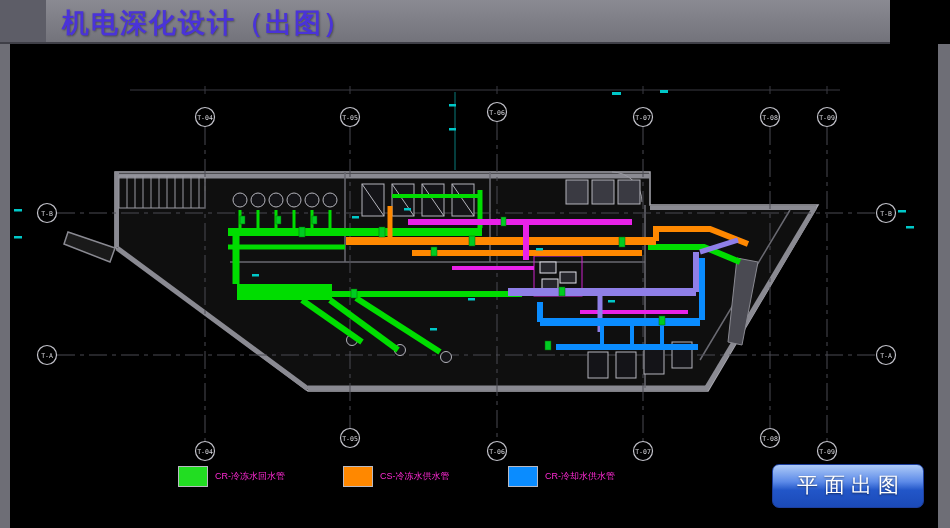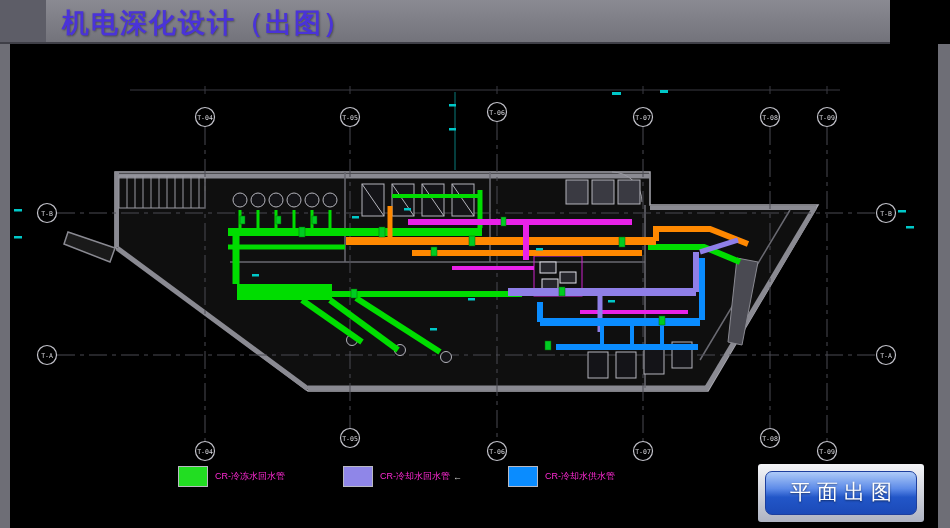--- a/index.html
+++ b/index.html
@@ -21,22 +21,22 @@
   .marker circle { fill:#000; stroke:#c2c2ca; stroke-width:1.2; }
   .marker text { fill:#d8d8de; font-size:6.5px; text-anchor:middle;
                  font-family:"DejaVu Sans Mono",monospace; }
 
   .legend { position:absolute; left:178px; top:466px; display:flex; z-index:7; }
   .legend-item { width:165px; display:flex; align-items:center;text-align:right; }
   .swatch { width:30px; height:21px; border:1px solid #b9b9c2; margin-right:7px; flex:none; }
   .legend-label { font-size:9px; white-space:nowrap; }
   .legend-note { font-size:9px; color:#cfcfcf; margin-left:3px; }
 
-  .plan-button-wrap { position:absolute; right:26px; top:464px; z-index:8; padding:7px;
-                      background:linear-gradient(#f4f5f8,#aeb3c2); border-radius:3px;
+  .plan-button-wrap { position:absolute; right:26px; top:464px; z-index:8; padding:0;
+                      background:linear-gradient(#f4f5f8,#aeb3c2); border-radius:17px;
                       box-shadow:0 1px 4px rgba(0,0,0,.65); }
   .plan-button { display:block; border:1px solid #1d3f9e; border-radius:7px;
                  background:linear-gradient(180deg,#aecbf8 0%,#5c8ae8 40%,#2256c8 60%,#1b4ab8 100%);
                  color:#fff; font-family:"Liberation Serif",serif; font-size:21px; letter-spacing:6px;
                  padding:6px 18px 8px 24px; cursor:pointer; text-shadow:0 1px 2px rgba(0,0,0,.5);
                  white-space:nowrap; }
 </style>
 </head>
 <body>
 
@@ -282,23 +282,22 @@
       </g>
   </g>
 </svg>
 
 <div class="legend">
   <div class="legend-item">
     <span class="swatch" style="background: rgb(34, 221, 34);"></span>
     <span class="legend-label" style="color: rgb(255, 42, 212);">CR-冷冻水回水管</span>
   </div>
   <div class="legend-item">
-    <span class="swatch" style="background: rgb(143, 134, 232);"></span>
-    <span class="legend-label" style="color: rgb(255, 42, 212);">CR-冷却水回水管</span>
-    <span class="legend-note">←</span>
+    <span class="swatch" style="background: rgb(255, 136, 0);"></span>
+    <span class="legend-label" style="color: rgb(255, 42, 212);">CS-冷冻水供水管</span>
   </div>
   <div class="legend-item">
     <span class="swatch" style="background: rgb(10, 140, 255);"></span>
     <span class="legend-label" style="color: rgb(255, 42, 212);">CR-冷却水供水管</span>
   </div>
 </div>
 
 <div class="plan-button-wrap">
   <button class="plan-button">平面出图</button>
 </div>

